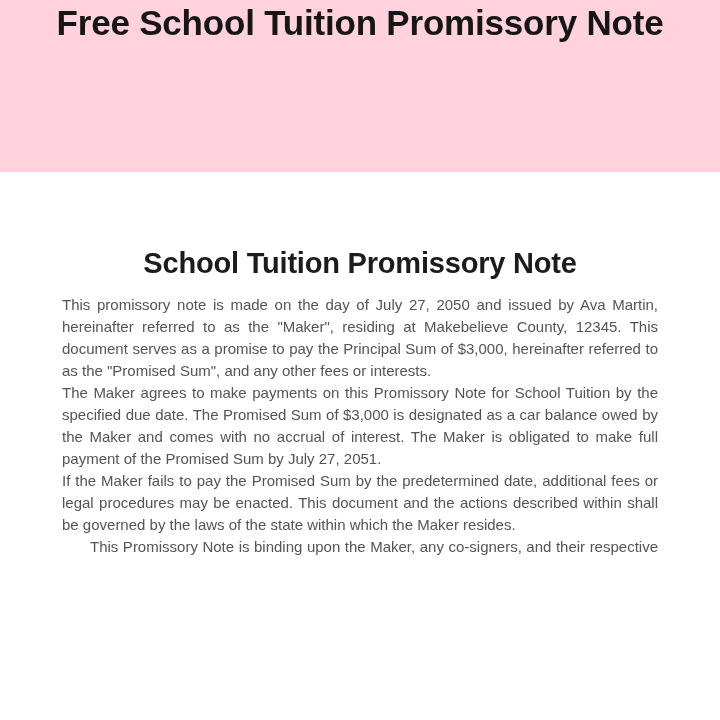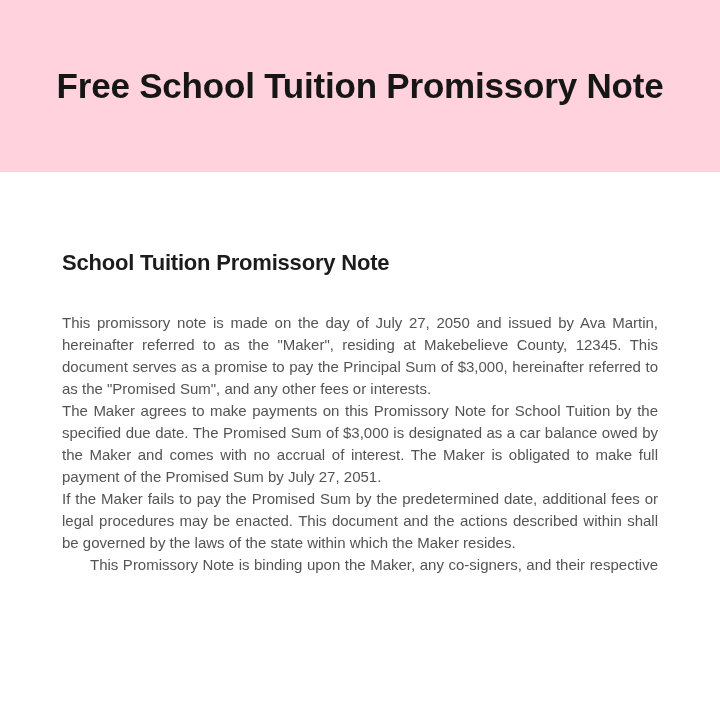--- a/index.html
+++ b/index.html
@@ -7,44 +7,43 @@
     width: 720px;
     height: 720px;
     overflow: hidden;
     background: #ffffff;
     font-family: "Liberation Sans", "DejaVu Sans", sans-serif;
   }
   .banner {
     height: 172px;
     background: #ffd2de;
     display: flex;
-    align-items: center;
     justify-content: center;
   }
   .banner-title {
     margin: 0;
     max-width: 640px;
     font-size: 35px;
     font-weight: 700;
     line-height: 46px;
     letter-spacing: -0.2px;
     color: #161616;
     text-align: center;
   }
   .content {
     padding: 0 62px;
   }
   .doc-title {
-    margin: 74px 0 32px;
-    font-size: 22px;
+    margin: 74px 0 14px;
+    font-size: 29px;
     font-weight: 700;
     line-height: 34px;
     letter-spacing: -0.2px;
     color: #1c1c1c;
-    text-align: left;
+    text-align: center;
   }
   .body-text {
     margin: 0;
     font-size: 15px;
     line-height: 22px;
     color: #545456;
     text-align: justify;
   }
   .section-heading {
     margin: 16px 0 10px;

